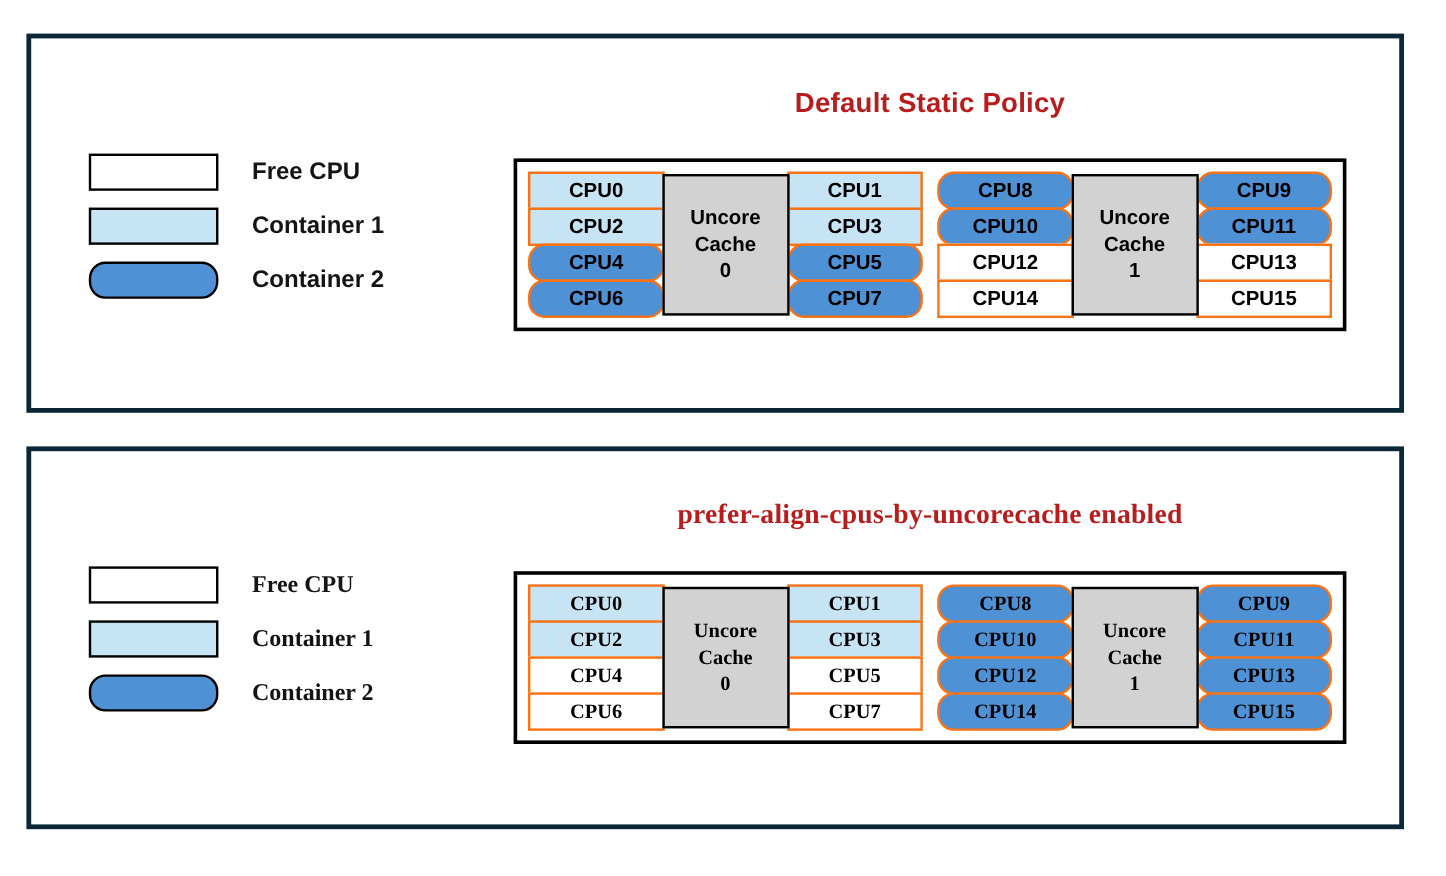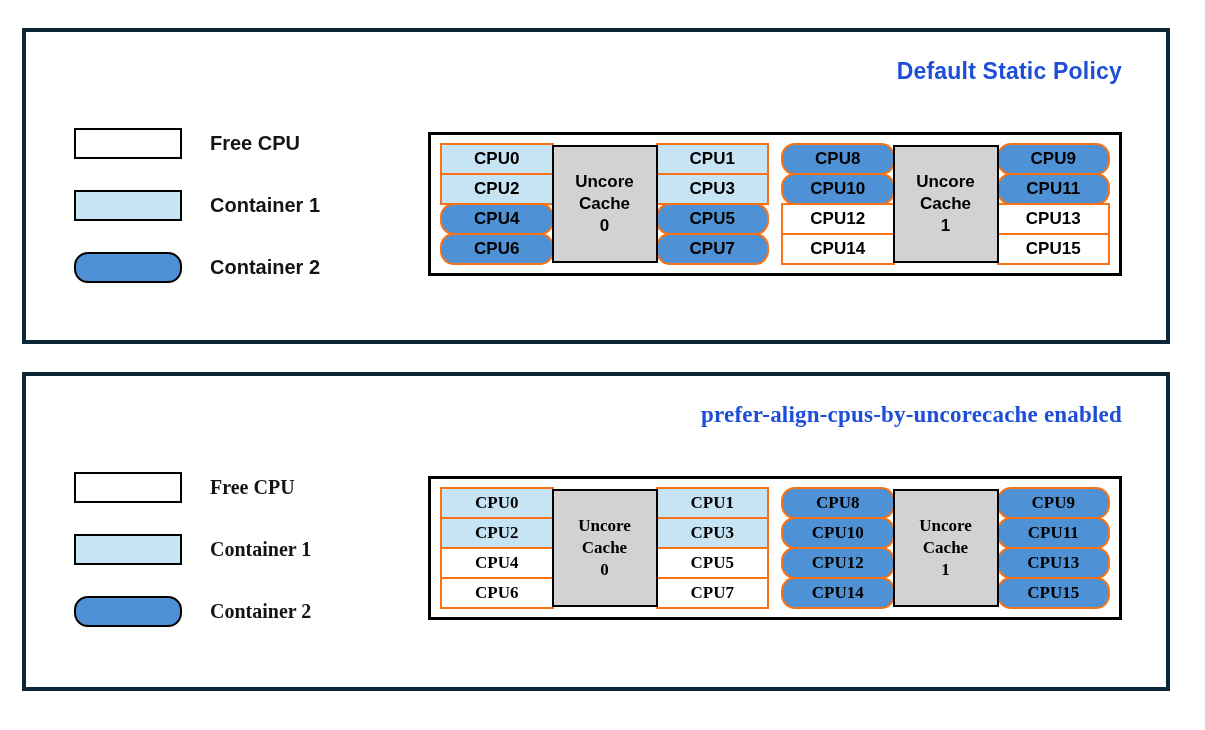--- a/index.html
+++ b/index.html
@@ -23,36 +23,36 @@
     border: 4px solid var(--panel_border);
     background: #ffffff;
   }
   .panel-1 { top: 28px; height: 316px; }
   .panel-2 { top: 372px; height: 319px; font-family: Liberation Serif, serif; }
 
   .panel-title {
     position: absolute;
     left: 402px;
     width: 694px;
-    top: 26px;
-    text-align: right;
+    top: 40px;
+    text-align: center;
     font-size: 23px;
     font-weight: bold;
-    color: #1d4ed8;
+    color: #b91c1c;
     letter-spacing: 0.2px;
     white-space: nowrap;
   }
 
   .legend {
     position: absolute;
     left: 48px;
     top: 96px;
     display: flex;
     flex-direction: column;
-    gap: 31px;
+    gap: 14px;
   }
   .legend-item {
     display: flex;
     align-items: center;
     gap: 28px;
     height: 31px;
   }
   .swatch {
     width: 108px;
     height: 31px;

